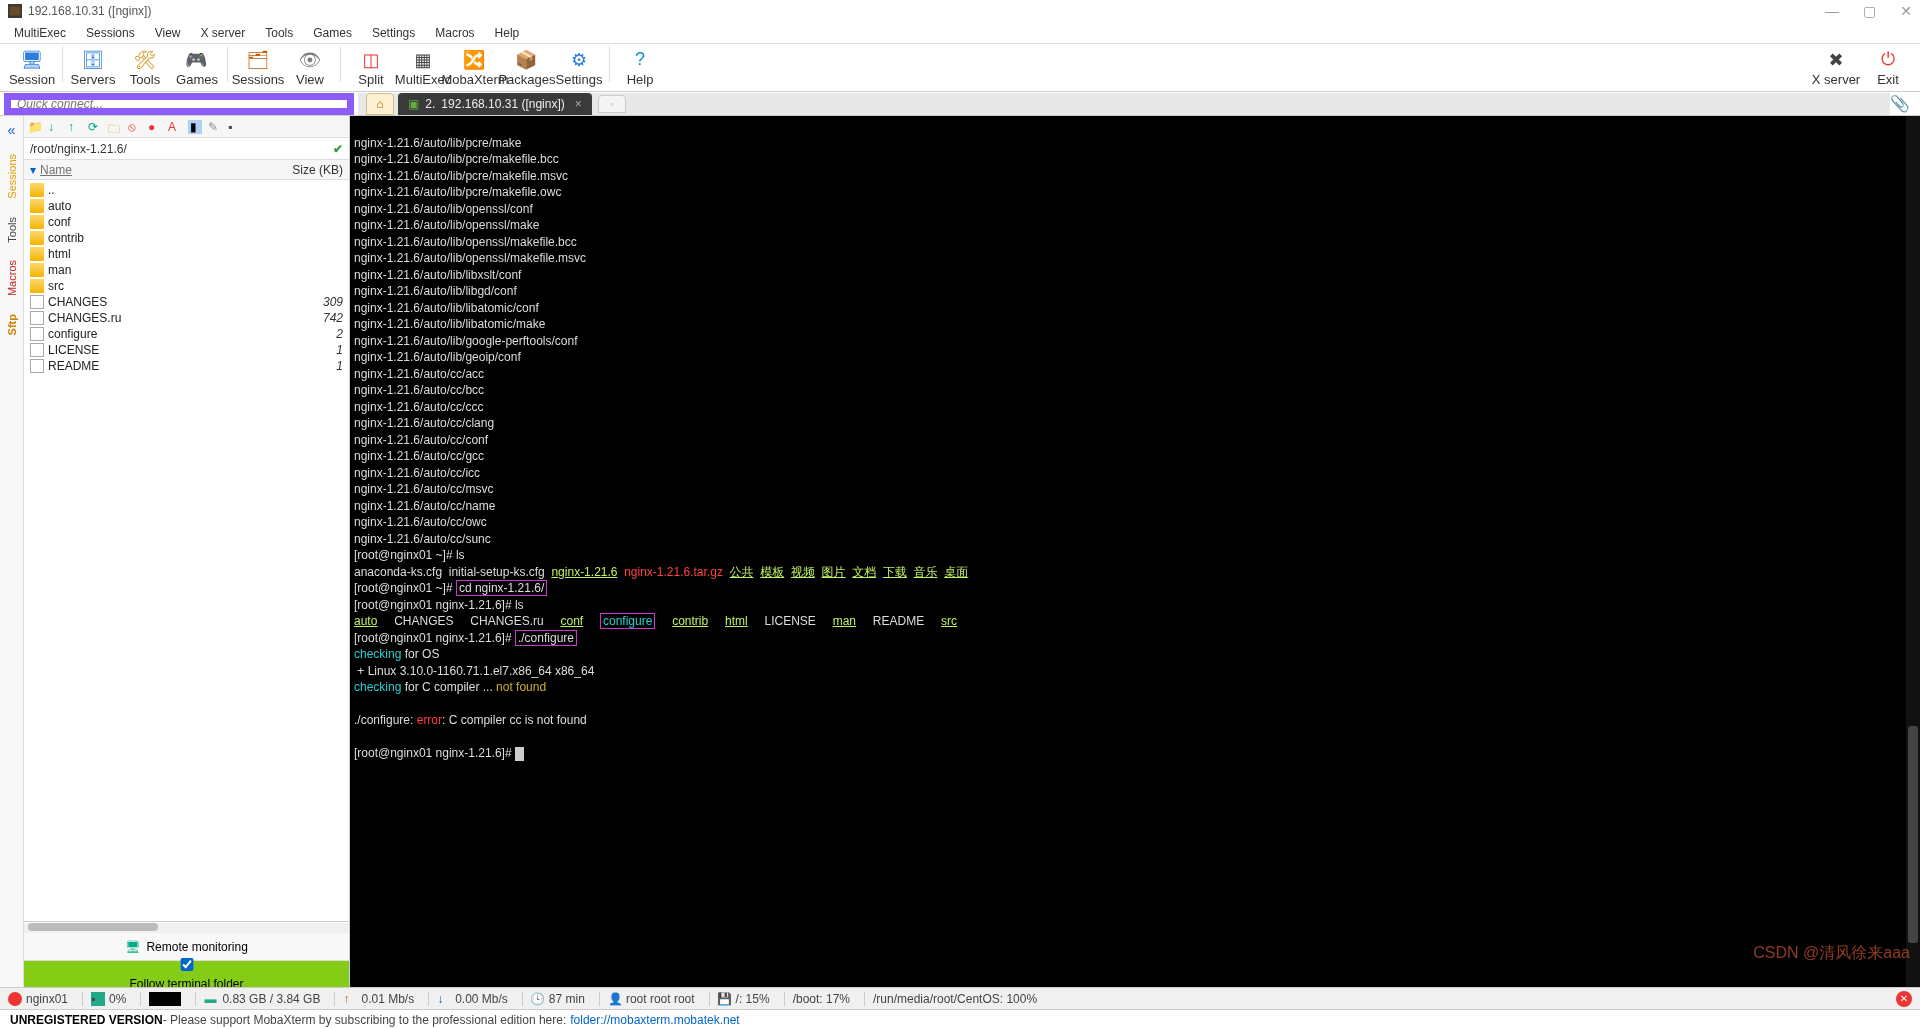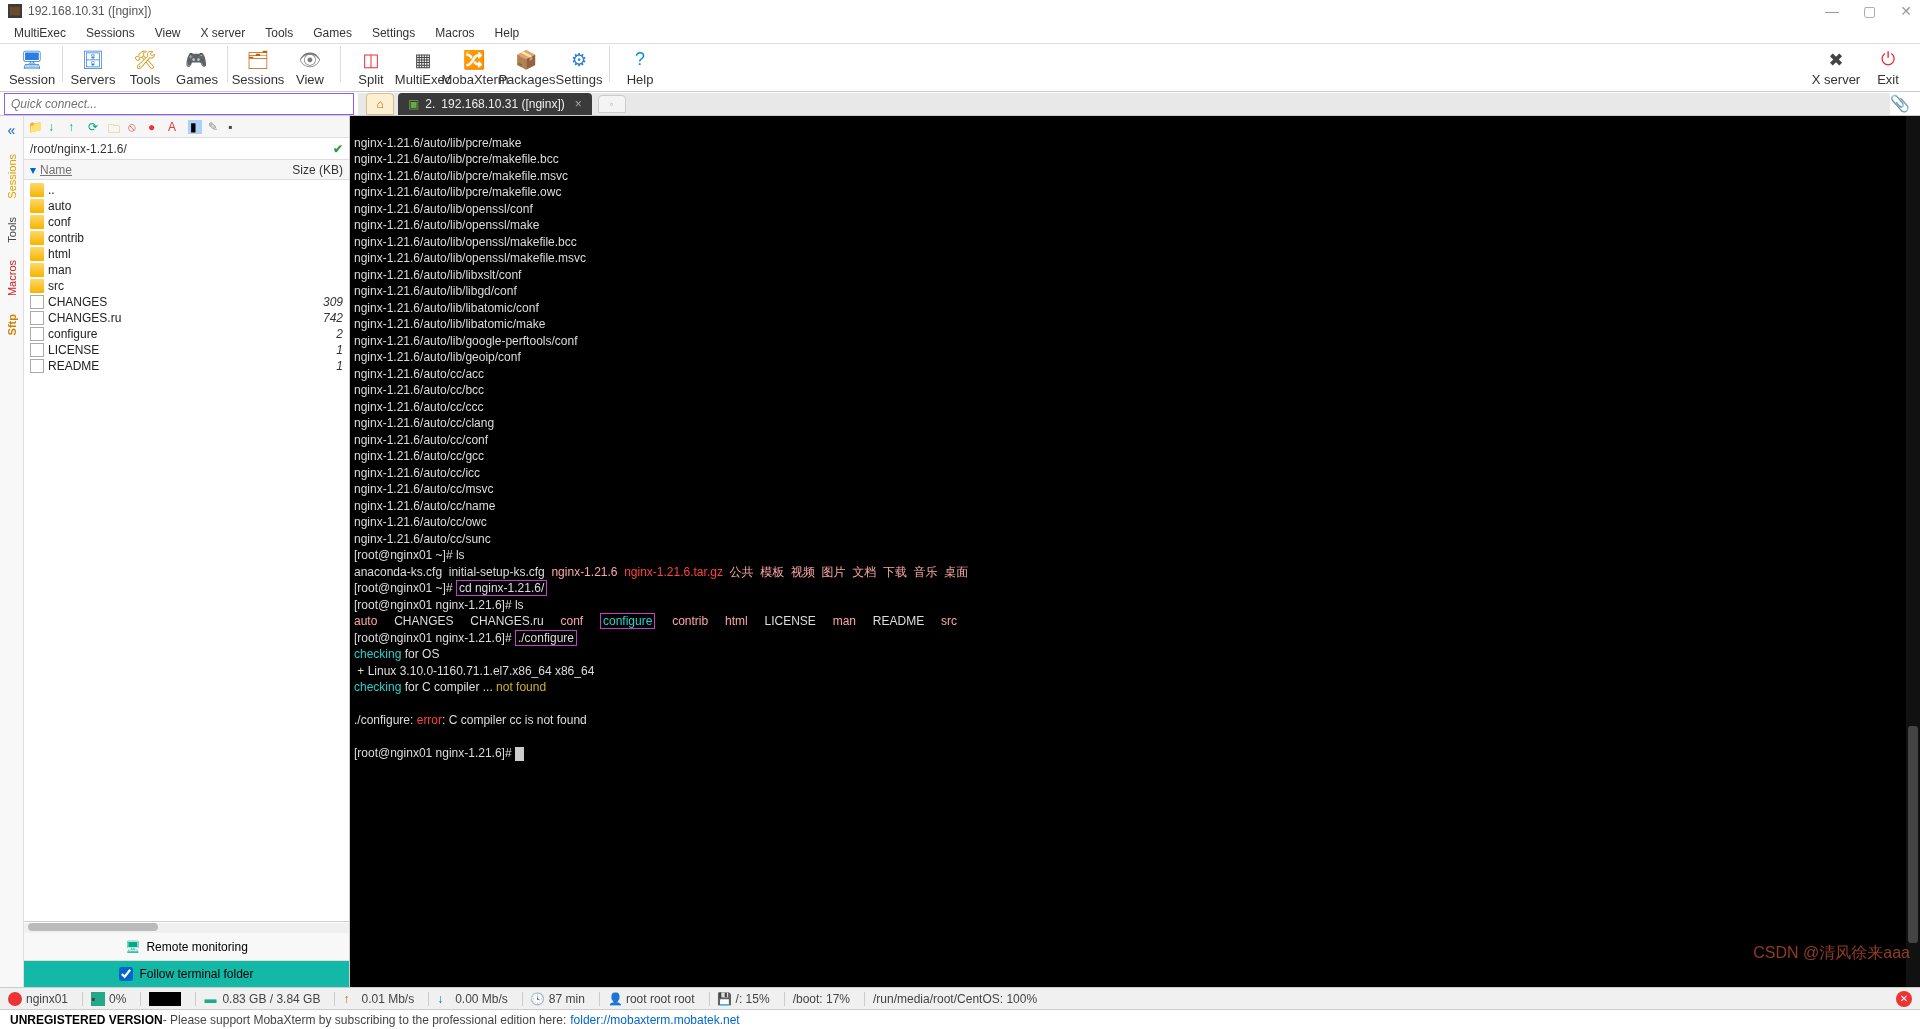--- a/index.html
+++ b/index.html
@@ -11,21 +11,21 @@
 .win-btn { cursor: pointer; font-size: 14px; }
 .menubar { height: 22px; background: #fff; display: flex; align-items: center; padding: 0 4px; border-bottom: 1px solid #ddd; }
 .menu-item { padding: 2px 10px; color: #333; cursor: pointer; }
 .toolbar { height: 48px; background: #fff; display: flex; align-items: center; padding: 2px 6px; border-bottom: 1px solid #ccc; }
 .tool-btn { display: flex; flex-direction: column; align-items: center; justify-content: center; width: 52px; height: 44px; cursor: pointer; }
 .tool-icon { width: 22px; height: 22px; display: flex; align-items: center; justify-content: center; font-size: 18px; }
 .tool-label { font-size: 13px; color: #333; margin-top: 1px; }
 .tool-sep { width: 1px; height: 36px; background: #ddd; margin: 0 4px; }
 .toolbar-right { margin-left: auto; display: flex; }
 .quick-row { height: 24px; background: #fff; display: flex; align-items: center; border-bottom: 1px solid #ccc; }
-.quick-input { flex: 0 0 350px; height: 22px; border: 1px solid #8b5cf6; padding: 2px 6px; margin: 0 4px; color: #999; font-style: italic; }
+.quick-input { flex: 0 0 350px; height: 22px; border: 7px solid #8b5cf6; padding: 2px 6px; margin: 0 4px; color: #999; font-style: italic; }
 .tabs-area { flex: 1; display: flex; align-items: center; background: #e8e8e8; padding-left: 8px; }
 .tab-home { width: 28px; height: 22px; background: #fdf0d0; border: 1px solid #d0c090; border-radius: 4px 4px 0 0; display: flex; align-items: center; justify-content: center; margin-right: 4px; cursor: pointer; }
 .tab { height: 22px; background: #3a3a3a; color: #eee; border-radius: 4px 4px 0 0; padding: 0 10px; display: flex; align-items: center; gap: 6px; cursor: pointer; font-size: 11px; }
 .tab-close { color: #aaa; margin-left: 4px; }
 .tab-new { width: 28px; height: 18px; border: 1px solid #ccc; background: #f4f4f4; border-radius: 4px 4px 0 0; display: flex; align-items: center; justify-content: center; margin-left: 6px; color: #aaa; cursor: pointer; }
 .clip-icon { margin-left: auto; margin-right: 10px; color: #3a77c8; font-size: 16px; }
 .body-row { flex: 1; display: flex; min-height: 0; }
 .side-strip { width: 24px; background: #f8f8f8; border-right: 1px solid #ddd; display: flex; flex-direction: column; align-items: center; padding-top: 6px; gap: 14px; }
 .side-strip .strip-item { writing-mode: vertical-rl; transform: rotate(180deg); font-size: 11px; color: #444; cursor: pointer; padding: 2px; }
 .file-panel { width: 326px; background: #fff; border-right: 1px solid #ccc; display: flex; flex-direction: column; }
@@ -41,25 +41,25 @@
 .file-row { display: flex; align-items: center; height: 16px; padding: 0 6px; cursor: pointer; }
 .fr-icon { width: 14px; height: 14px; margin-right: 4px; display: inline-block; }
 .folder-ic { background: linear-gradient(#ffd76a,#f5b400); border-radius: 1px; }
 .file-ic { background: #fff; border: 1px solid #aaa; }
 .fr-name { flex: 1; color: #222; font-size: 12px; }
 .fr-size { width: 60px; text-align: right; color: #333; font-style: italic; }
 .panel-bottom { border-top: 1px solid #ccc; }
 .hscroll { height: 10px; background: #f0f0f0; }
 .hscroll-thumb { height: 8px; width: 130px; background: #bbb; border-radius: 4px; margin: 1px 0 0 4px; }
 .remote-btn { height: 28px; display: flex; align-items: center; justify-content: center; gap: 6px; background: #f8f8f8; border-bottom: 1px solid #ddd; cursor: pointer; }
-.follow-row { height: 26px; display: flex; align-items: center; justify-content: center; gap: 6px; background: #14b8a6; }
+.follow-row { height: 26px; display: flex; align-items: center; justify-content: center; gap: 6px; background: #84cc16; flex-direction: column; }
 .follow-check { width: 14px; height: 14px; accent-color: #0066cc; }
 .terminal { flex: 1; background: #000; color: #ddd; font-family: "Consolas","Courier New",monospace; font-size: 14px; line-height: 16.5px; padding: 2px 4px 0 4px; overflow: hidden; white-space: pre; position: relative; }
 .t-cyan { color: #28d0d0; }
-.t-blue { color: #fca5a5; }
+.t-blue { color: #bef264; text-decoration: underline; }
 .t-red { color: #ff4040; }
 .t-gold { color: #d0b030; }
 .t-box { border: 1px solid #c83ccb; padding: 0 2px; }
 .t-cursor { display: inline-block; width: 9px; height: 14px; background: #ccc; vertical-align: text-bottom; }
 .status-bar { height: 22px; background: #f0f0f0; border-top: 1px solid #ccc; display: flex; align-items: center; padding: 0 8px; gap: 14px; font-size: 11px; color: #444; }
 .sb-item { display: flex; align-items: center; gap: 4px; border-left: 1px solid #ccc; padding-left: 8px; }
 .sb-item:first-child { border-left: none; padding-left: 0; }
 .sb-ic { width: 14px; height: 14px; display: inline-block; }
 .sb-red { margin-left: auto; width: 16px; height: 16px; background: #e33; border-radius: 50%; color: #fff; display: flex; align-items: center; justify-content: center; font-size: 10px; }
 .footer { height: 20px; background: #fff; border-top: 1px solid #ccc; display: flex; align-items: center; padding: 0 10px; font-size: 12px; }

